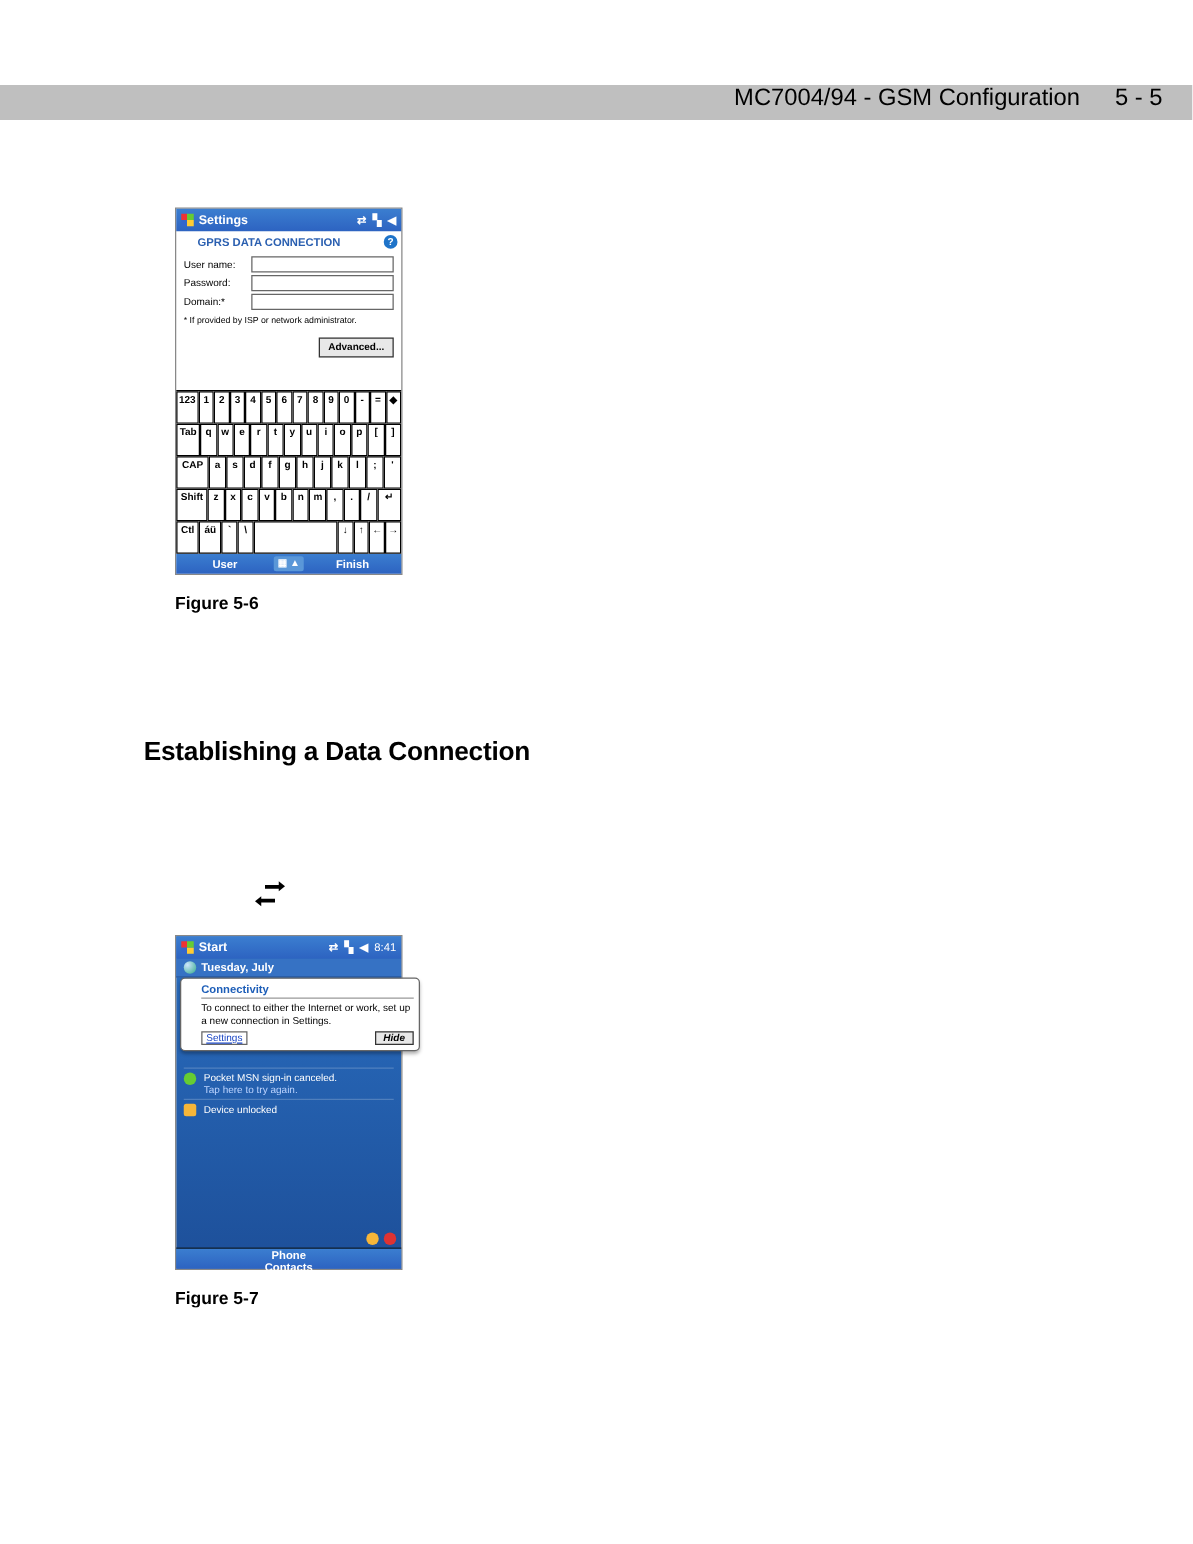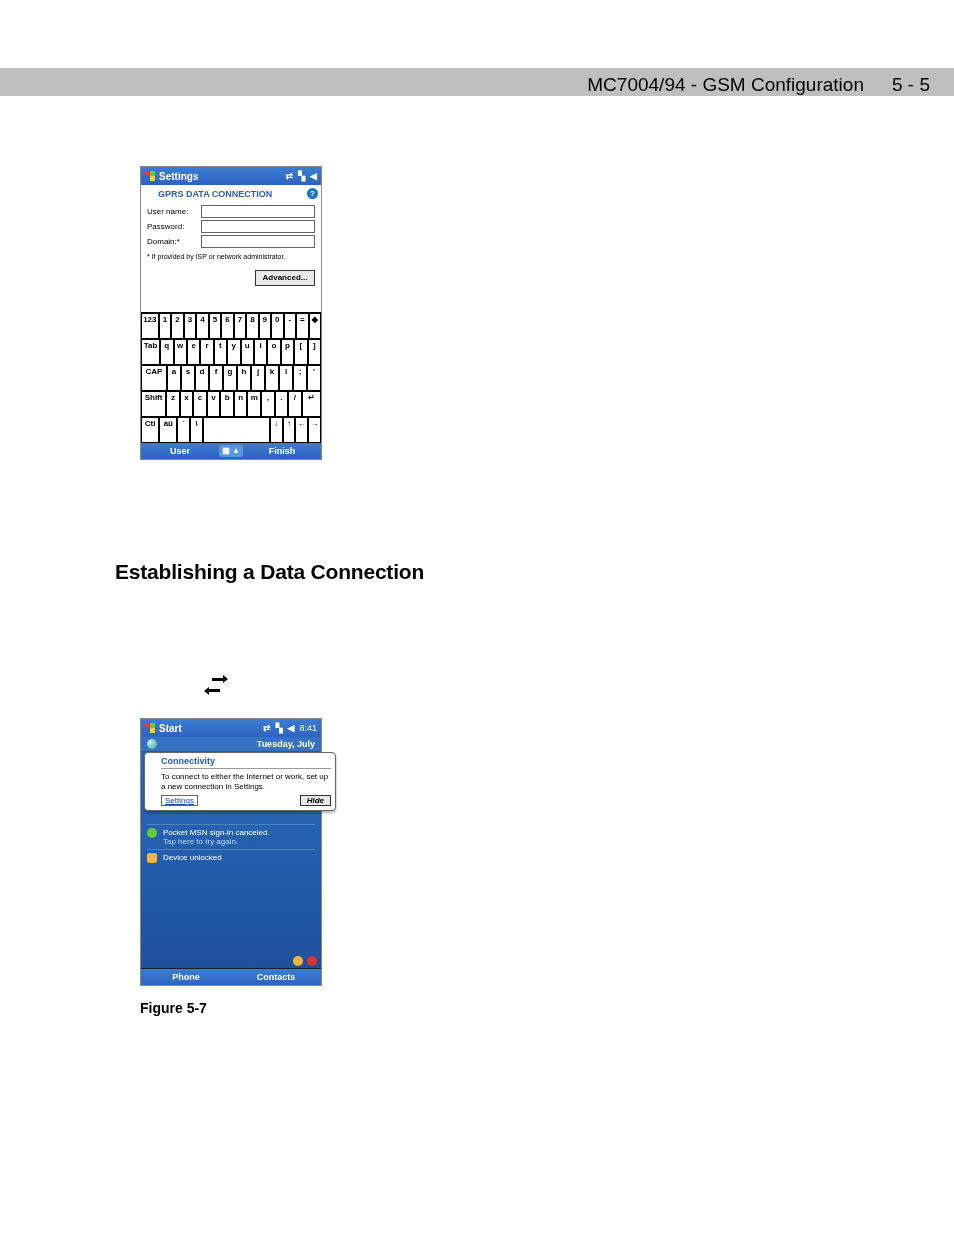--- a/index.html
+++ b/index.html
@@ -7,21 +7,21 @@
     padding: 0;
     font-family: Arial, Helvetica, sans-serif;
     background: #fff;
     width: 954px;
   }
   .header-bar {
     background: #bfbfbf;
     height: 28px;
     width: 100%;
     display: flex;
-    align-items: flex-end;
+    align-items: flex-start;
     justify-content: flex-end;
     padding: 0 24px 0 0;
     box-sizing: border-box;
     margin-top: 68px;
   }
   .header-bar .title-text {
     font-size: 19px;
     color: #000;
     font-family: Arial, sans-serif;
   }
@@ -223,21 +223,20 @@
   }
   .date-row {
     display: flex;
     align-items: center;
     gap: 4px;
     padding: 2px 6px;
     background: #3672c4;
     font-size: 9px;
     font-weight: bold;
     border-bottom: 1px solid #2a5aa0;
-    justify-content: space-between;
   }
   .ball-icon {
     width: 10px; height: 10px; border-radius: 50%;
     background: radial-gradient(circle at 30% 30%, #cfe6ff, #3a8);
   }
   .bubble {
     position: absolute;
     top: 33px; left: 3px;
     width: 170px;
     background: #fff;
@@ -300,21 +299,21 @@
   .today-br {
     display: flex;
     justify-content: flex-end;
     gap: 4px;
     padding: 2px 4px;
   }
   .today-br .brico {
     width: 10px; height: 10px;
     border-radius: 50%;
   }
-  .shot2 .bottombar { border-top: 1px solid #123; }
+  .shot2 .bottombar { border-top: 1px solid #123; flex-direction: column; }
 
 </style>
 </head>
 <body>
 
 <div class="header-bar">
   <span class="title-text">MC7004/94 - GSM Configuration</span>
   <span class="pageno">5 - 5</span>
 </div>
 
@@ -423,20 +422,21 @@
           <div class="k">→</div>
         </div>
     </div>
 
     <div class="bottombar">
       <div class="bb-left">User</div>
       <div class="bb-mid">▦ ▲</div>
       <div class="bb-right">Finish</div>
     </div>
   </div>
+  <div class="figure-caption">Figure 5-6</div>
 
   <div class="section-heading">Establishing a Data Connection</div>
 
   <div class="conn-icon-standalone">
     <span class="conn-arrow-r"></span>
     <span class="conn-arrow-l"></span>
   </div>
 
   <div class="shot2">
     <div class="titlebar">

